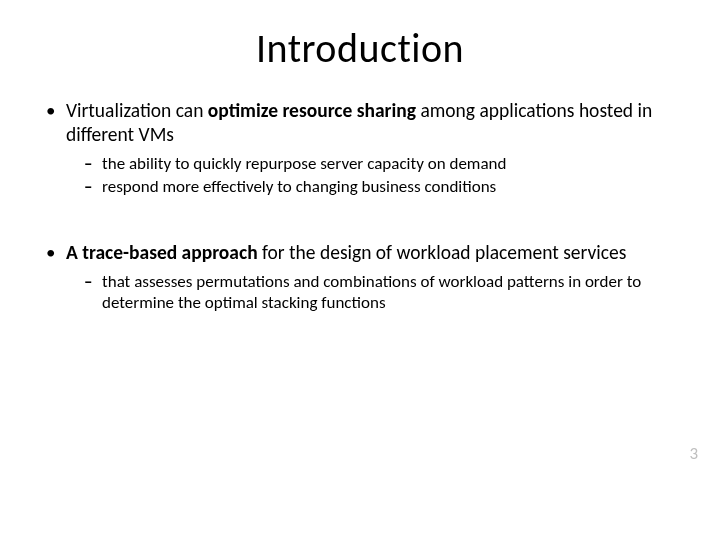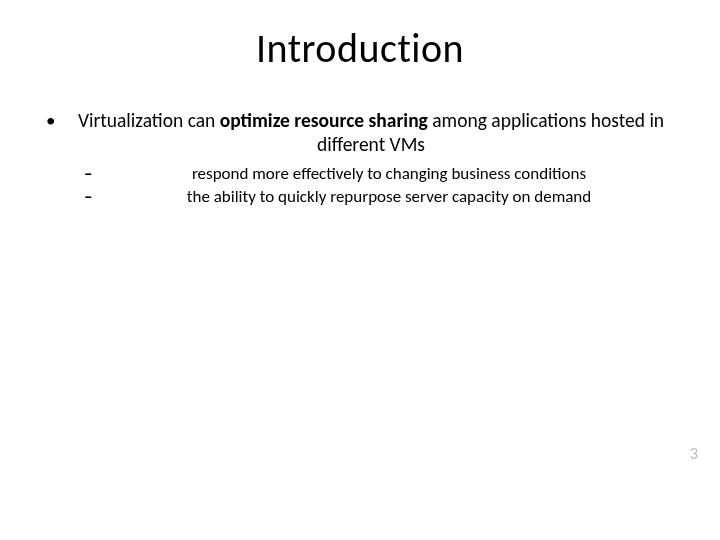--- a/index.html
+++ b/index.html
@@ -21,22 +21,21 @@
     padding: 24px 44px 34px 44px;
   }
   h1.title {
     margin: 0;
     text-align: center;
     font-size: 40px;
     font-weight: 400;
     letter-spacing: 0.5px;
   }
   .content {
-    margin-top: 36px;
-    text-align: center;
+    margin-top: 26px;
   }
   ul.level1 {
     list-style: none;
     padding: 0;
     margin: 0;
   }
   ul.level1 > li {
     position: relative;
     padding-left: 22px;
     font-size: 19.5px;
@@ -86,24 +85,30 @@
 
 <div class="slide">
   <h1 class="title">Introduction</h1>
 
   <div class="content">
     <ul class="level1">
 
       <li>
         <span>Virtualization can </span><span class="bold">optimize resource sharing </span><span>among applications hosted in different VMs</span>
         <ul class="level2">
+          <li>the ability to quickly repurpose server capacity on demand</li>
           <li>respond more effectively to changing business conditions</li>
-          <li>the ability to quickly repurpose server capacity on demand</li>
         </ul>
       </li>
 
 
+      <li class="spaced2">
+        <span class="bold">A trace-based approach </span><span>for the design of workload placement services</span>
+        <ul class="level2">
+          <li>that assesses permutations and combinations of workload patterns in order to determine the optimal stacking functions</li>
+        </ul>
+      </li>
 
     </ul>
   </div>
 
   <div class="page-num">3</div>
 </div>
 
 </body></html>

